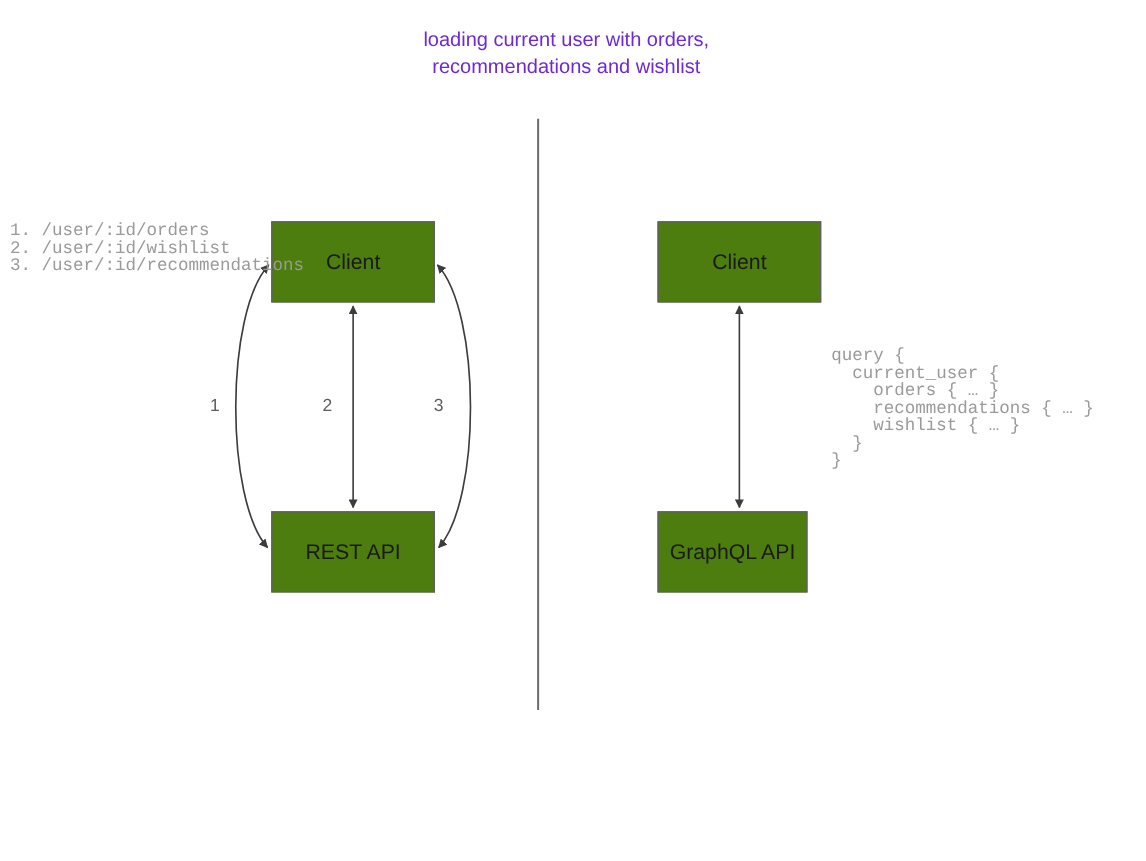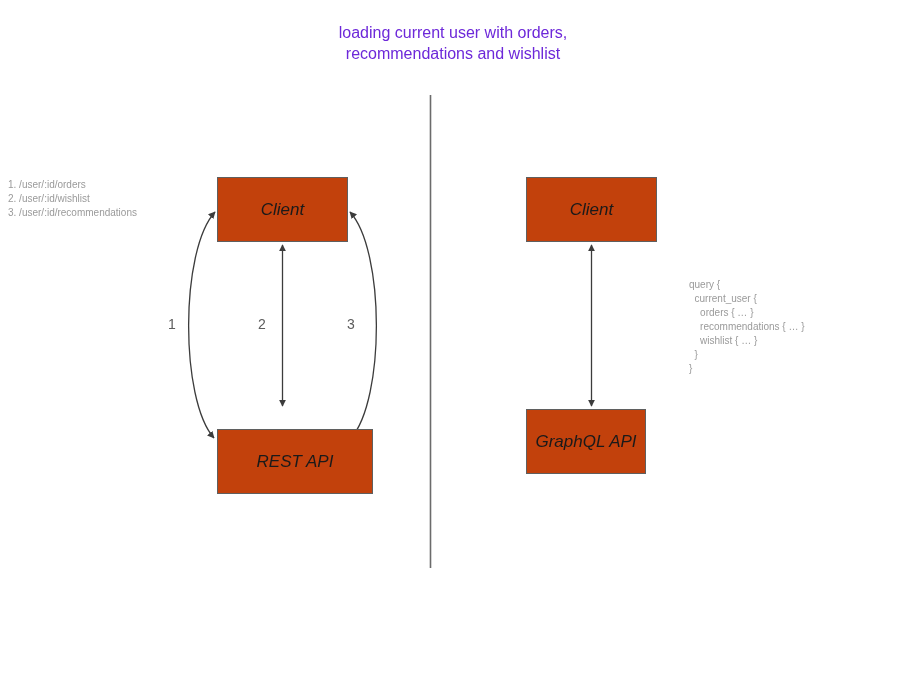--- a/index.html
+++ b/index.html
@@ -34,45 +34,44 @@
     font-size: 16px;
     line-height: 21px;
     color: #6d28d9;
     white-space: pre-line;
   }
 
   
   .node {
     position: absolute;
     box-sizing: border-box;
-    background: #c2410c;
+    background: #4d7c0f;
     border: 1.6px solid #5f5f5f;
     display: flex;
     align-items: center;
     justify-content: center;
     font-size: 17px;
     color: #1a1a1a;
-    font-style: italic;
   }
   #node-client-rest  { left: 217px; top: 177px; width: 131px; height: 65px; }
-  #node-rest-api     { left: 217px; top: 409px; width: 156px; height: 65px; margin-top: 20px; }
+  #node-rest-api     { left: 217px; top: 409px; width: 131px; height: 65px; }
   #node-client-gql   { left: 526px; top: 177px; width: 131px; height: 65px; }
   #node-graphql-api  { left: 526px; top: 409px; width: 120px; height: 65px; }
 
   
   .code {
     position: absolute;
-    font-family: Liberation Sans, sans-serif;
-    font-size: 10px;
+    font-family: Liberation Mono, monospace;
+    font-size: 14px;
     line-height: 14px;
     color: #9a9a9a;
     white-space: pre;
   }
   #rest-endpoints { left: 8px;   top: 178px; }
-  #gql-query      { left: 689px; top: 278px; }
+  #gql-query      { left: 665px; top: 278px; }
 
   
   .edge-label {
     position: absolute;
     font-size: 14px;
     color: #5c5c5c;
     text-align: center;
     width: 20px;
   }
   #edge-label-1 { left: 162px; top: 316px; }

